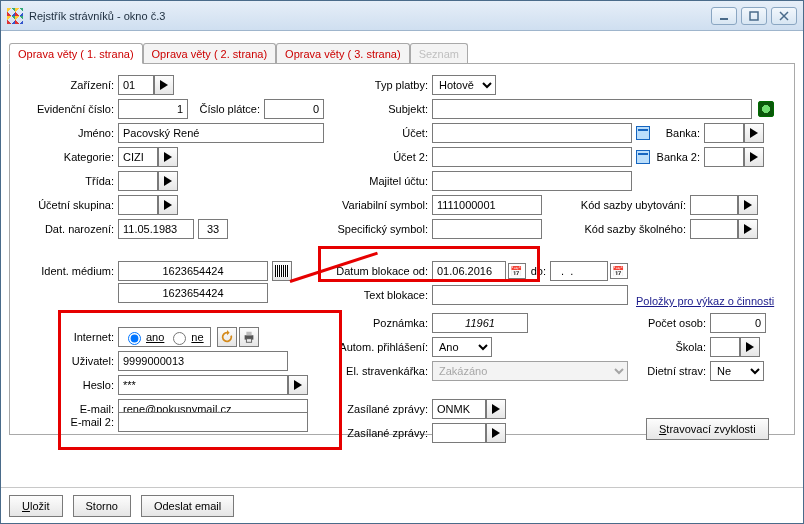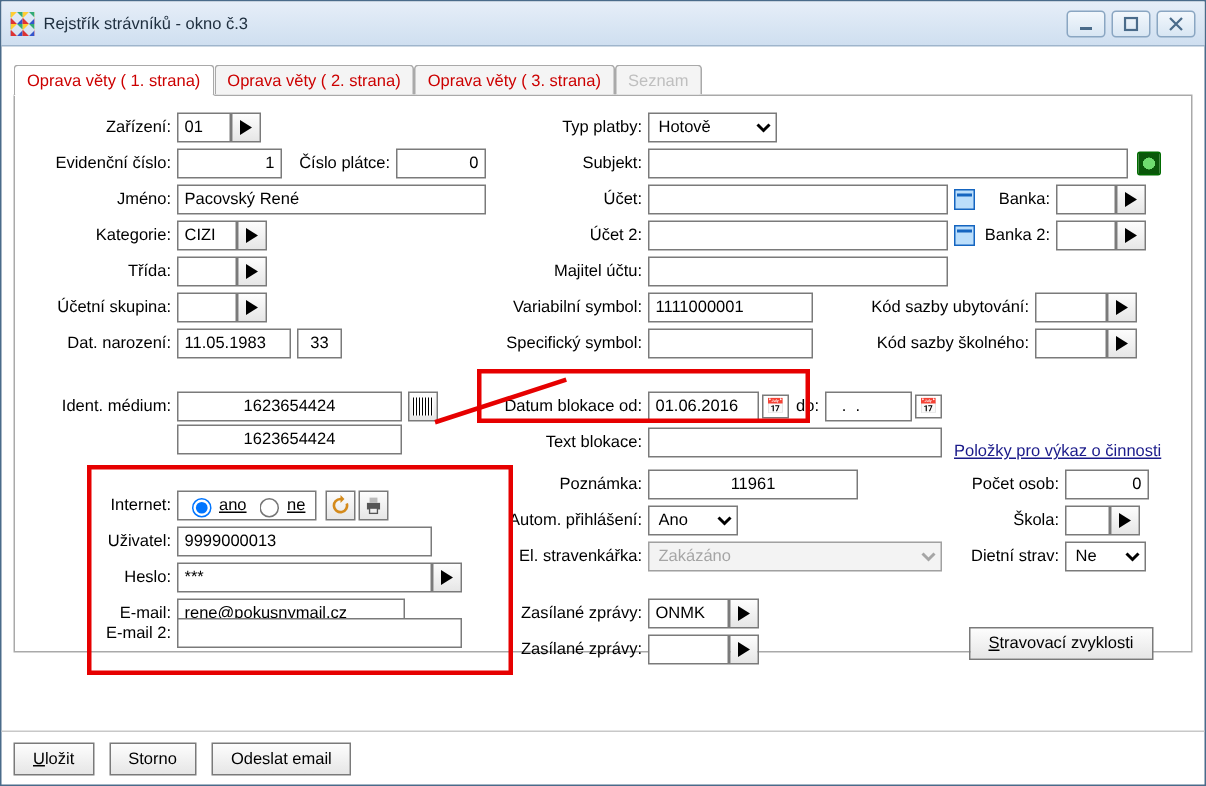--- a/index.html
+++ b/index.html
@@ -284,30 +284,30 @@
         </div>
         <div class="row" style="top:300px;left:0;">
           <span class="lbl" style="width:96px">Heslo:</span>
           <input class="inp" style="width: 170px;" value="***">
           <button class="iconbtn">
               <span class="play"></span>
             </button>
         </div>
         <div class="row" style="top:324px;left:0;">
           <span class="lbl" style="width:96px">E-mail:</span>
-          <input class="inp" style="width: 152px;" value="rene@pokusnymail.cz">
+          <input class="inp" style="width: 190px;" value="rene@pokusnymail.cz">
         </div>
         <div class="row" style="top:337px;left:0;">
           <span class="lbl" style="width:96px">E-mail 2:</span>
           <input class="inp" style="width: 190px;" value="">
         </div>
 
         <div class="row" style="top:0;left:310px;justify-content:center;">
           <span class="lbl" style="width:100px">Typ platby:</span>
-          <select class="sel" style="width:86px"><option>Hotově</option></select>
+          <select class="sel" style="width:64px"><option>Hotově</option></select>
         </div>
         <div class="row" style="top:24px;left:310px;">
           <span class="lbl" style="width:100px">Subjekt:</span>
           <input class="inp" style="width: 320px;" value="">
           <span style="margin-left:6px" class="gearimg"></span>
         </div>
         <div class="row" style="top:48px;left:310px;">
           <span class="lbl" style="width:100px">Účet:</span>
           <input class="inp" style="width: 200px;" value="">
           <span class="cal" style="margin-left:4px"></span>
@@ -357,21 +357,21 @@
           <span class="lbl" style="width:24px">do:</span>
           <input class="inp" style="width: 58px;" value="  .  .">
           <button class="iconbtn cal-red" style="margin-left:2px">📅</button>
         </div>
         <div class="row" style="top:210px;left:300px;">
           <span class="lbl" style="width:110px">Text blokace:</span>
           <input class="inp" style="width: 196px;" value="">
         </div>
         <div class="row" style="top:238px;left:300px;">
           <span class="lbl" style="width:110px">Poznámka:</span>
-          <input class="inp center" style="width: 140px;" value="11961">
+          <input class="inp center" style="width: 96px; font-style: italic;" value="11961">
         </div>
         <div class="row" style="top:262px;left:300px;">
           <span class="lbl" style="width:110px">Autom. přihlášení:</span>
           <select class="sel" style="width:60px"><option>Ano</option></select>
         </div>
         <div class="row" style="top:286px;left:300px;">
           <span class="lbl" style="width:110px">El. stravenkářka:</span>
           <select class="sel" style="width:196px;background:#efefef" disabled=""><option>Zakázáno</option></select>
         </div>
         <div class="row" style="top:324px;left:300px;">

